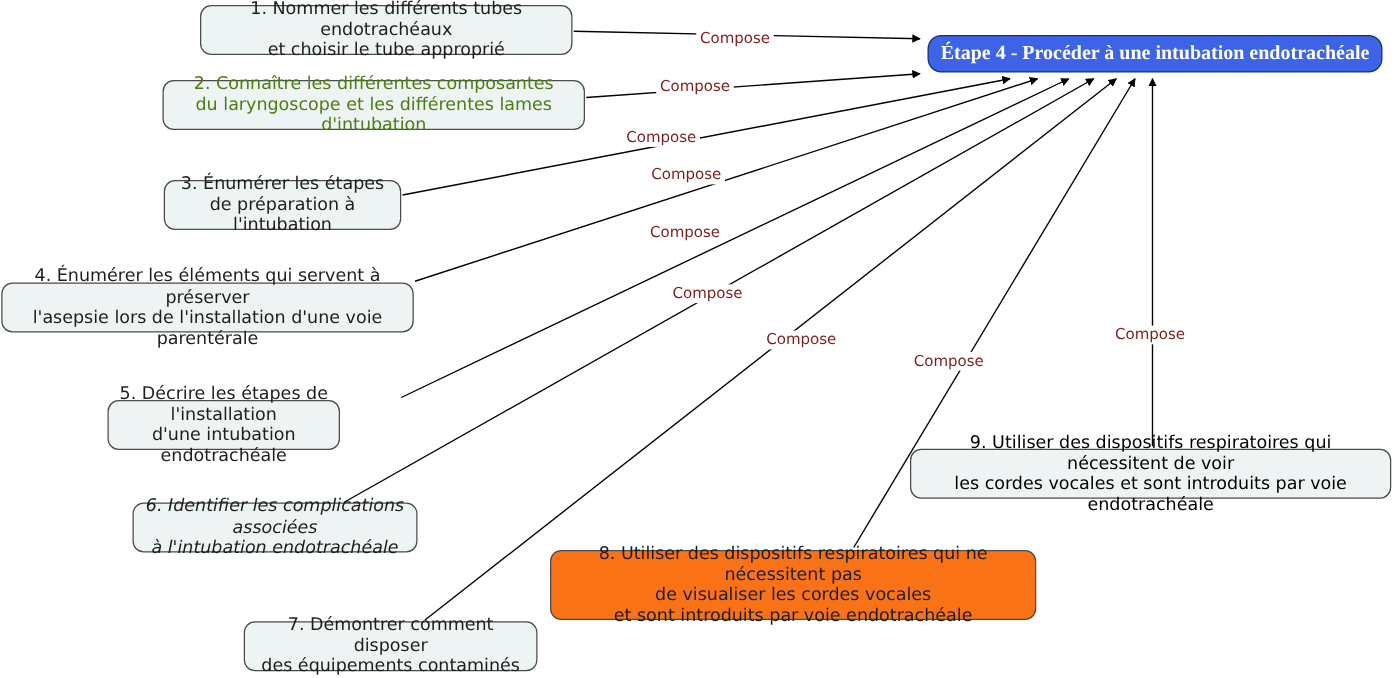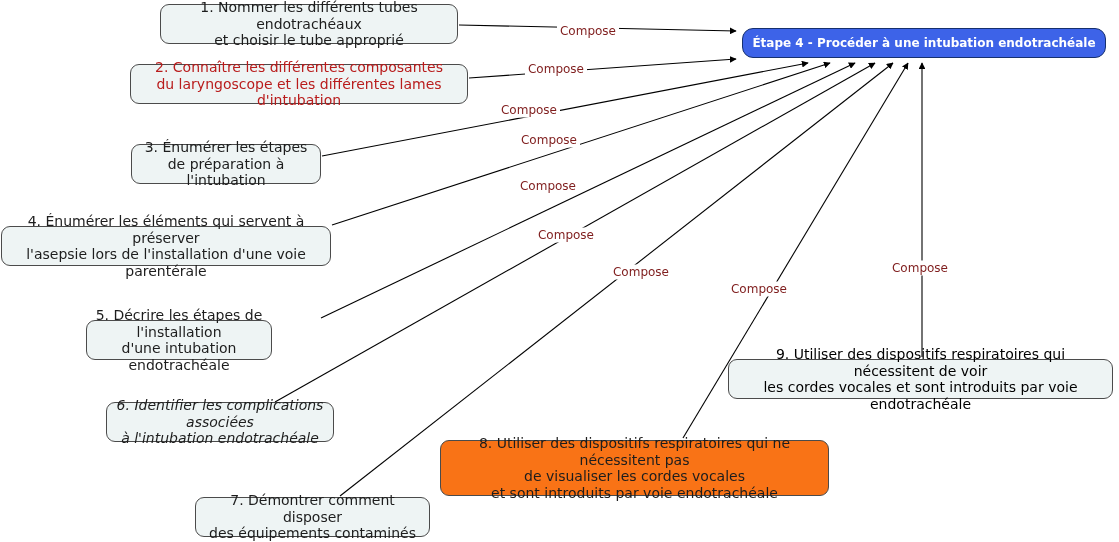--- a/index.html
+++ b/index.html
@@ -29,23 +29,24 @@
     padding:2px 7px;
     z-index:3;
     white-space:pre-line;
   }
   .node.root{
     background:#3d63e8;
     border:1px solid #16306f;
     border-radius:11px;
     color:#ffffff;
     font-weight:bold;
-    font-size:12px;
+    font-size:16px;
     box-shadow:0 0 0 0 transparent;
     z-index:4;
+    font-family:Liberation Serif, serif;
   }
   .edge-label{
     position:absolute;
     font-size:12px;
     line-height:13px;
     color:#7f1d1d;
     background:#ffffff;
     padding:1px 3px;
     white-space:nowrap;
     z-index:5;
@@ -73,21 +74,21 @@
         <line x1="340" y1="496" x2="893" y2="63" stroke="#000000" stroke-width="1.1" marker-end="url(#arrow)"></line>
         <line x1="683" y1="438" x2="908" y2="63" stroke="#000000" stroke-width="1.1" marker-end="url(#arrow)"></line>
         <line x1="922" y1="357" x2="922" y2="63" stroke="#000000" stroke-width="1.1" marker-end="url(#arrow)"></line>
       </g>
   </svg>
 
   <div id="nodes">
       <div class="node root" style="left: 742px; top: 28px; width: 364px; height: 30px; background: rgb(61, 99, 232); border-color: rgb(22, 48, 111); color: rgb(255, 255, 255);">Étape 4 - Procéder à une intubation endotrachéale</div>
       <div class="node" style="left: 160px; top: 4px; width: 298px; height: 40px; background: rgb(238, 244, 244); border-color: rgb(75, 75, 75); color: rgb(29, 29, 29);">1. Nommer les différents tubes endotrachéaux
 et choisir le tube approprié</div>
-      <div class="node" style="left: 130px; top: 64px; width: 338px; height: 40px; background: rgb(238, 244, 244); border-color: rgb(75, 75, 75); color: #b91c1c;">2. Connaître les différentes composantes
+      <div class="node" style="left: 130px; top: 64px; width: 338px; height: 40px; background: rgb(238, 244, 244); border-color: rgb(75, 75, 75); color: #4d7c0f;">2. Connaître les différentes composantes
 du laryngoscope et les différentes lames d'intubation</div>
       <div class="node" style="left: 131px; top: 144px; width: 190px; height: 40px; background: rgb(238, 244, 244); border-color: rgb(75, 75, 75); color: rgb(29, 29, 29);">3. Énumérer les étapes
 de préparation à l'intubation</div>
       <div class="node" style="left: 1px; top: 226px; width: 330px; height: 40px; background: rgb(238, 244, 244); border-color: rgb(75, 75, 75); color: rgb(29, 29, 29);">4. Énumérer les éléments qui servent à préserver
 l'asepsie lors de l'installation d'une voie parentérale</div>
       <div class="node" style="left: 86px; top: 320px; width: 186px; height: 40px; background: rgb(238, 244, 244); border-color: rgb(75, 75, 75); color: rgb(29, 29, 29);">5. Décrire les étapes de l'installation
 d'une intubation endotrachéale</div>
       <div class="node" style="left: 106px; top: 402px; width: 228px; height: 40px; background: rgb(238, 244, 244); border-color: rgb(75, 75, 75); color: rgb(29, 29, 29); font-style: italic;">6. Identifier les complications associées
 à l'intubation endotrachéale</div>
       <div class="node" style="left: 195px; top: 497px; width: 235px; height: 40px; background: rgb(238, 244, 244); border-color: rgb(75, 75, 75); color: rgb(29, 29, 29);">7. Démontrer comment disposer

